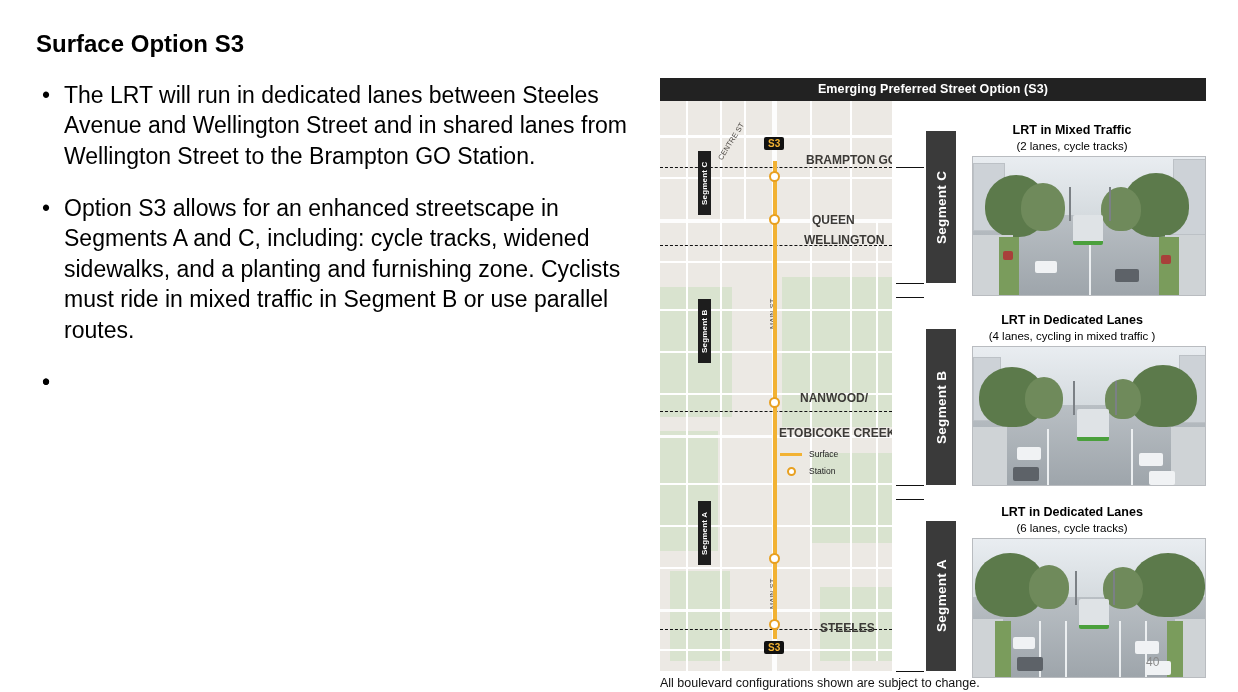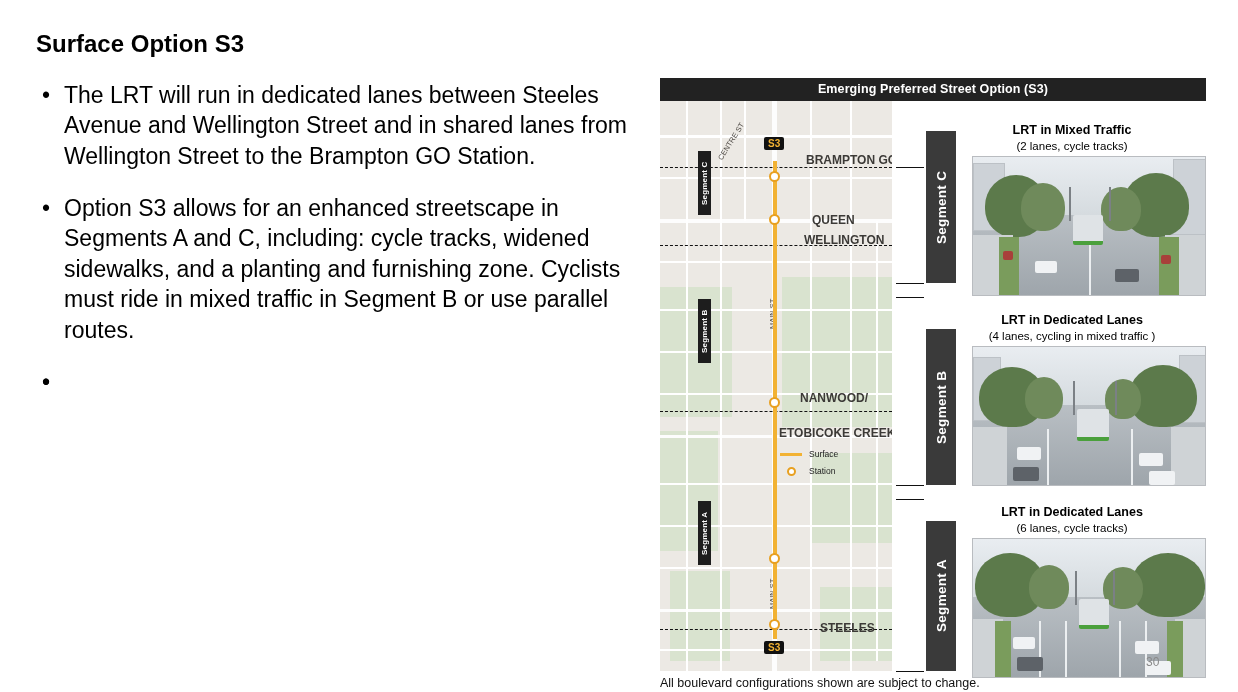--- a/index.html
+++ b/index.html
@@ -494,14 +494,14 @@
           <div class="pole" style="left:102px;top:32px;height:34px;"></div>
           <div class="pole" style="left:140px;top:32px;height:34px;"></div>
         </div>
       </div>
 
     </div>
 
     <div class="fig-footnote">All boulevard configurations shown are subject to change.</div>
   </div>
 
-  <div class="page-number">30</div>
+  <div class="page-number">40</div>
 </div>
 
 </body></html>

